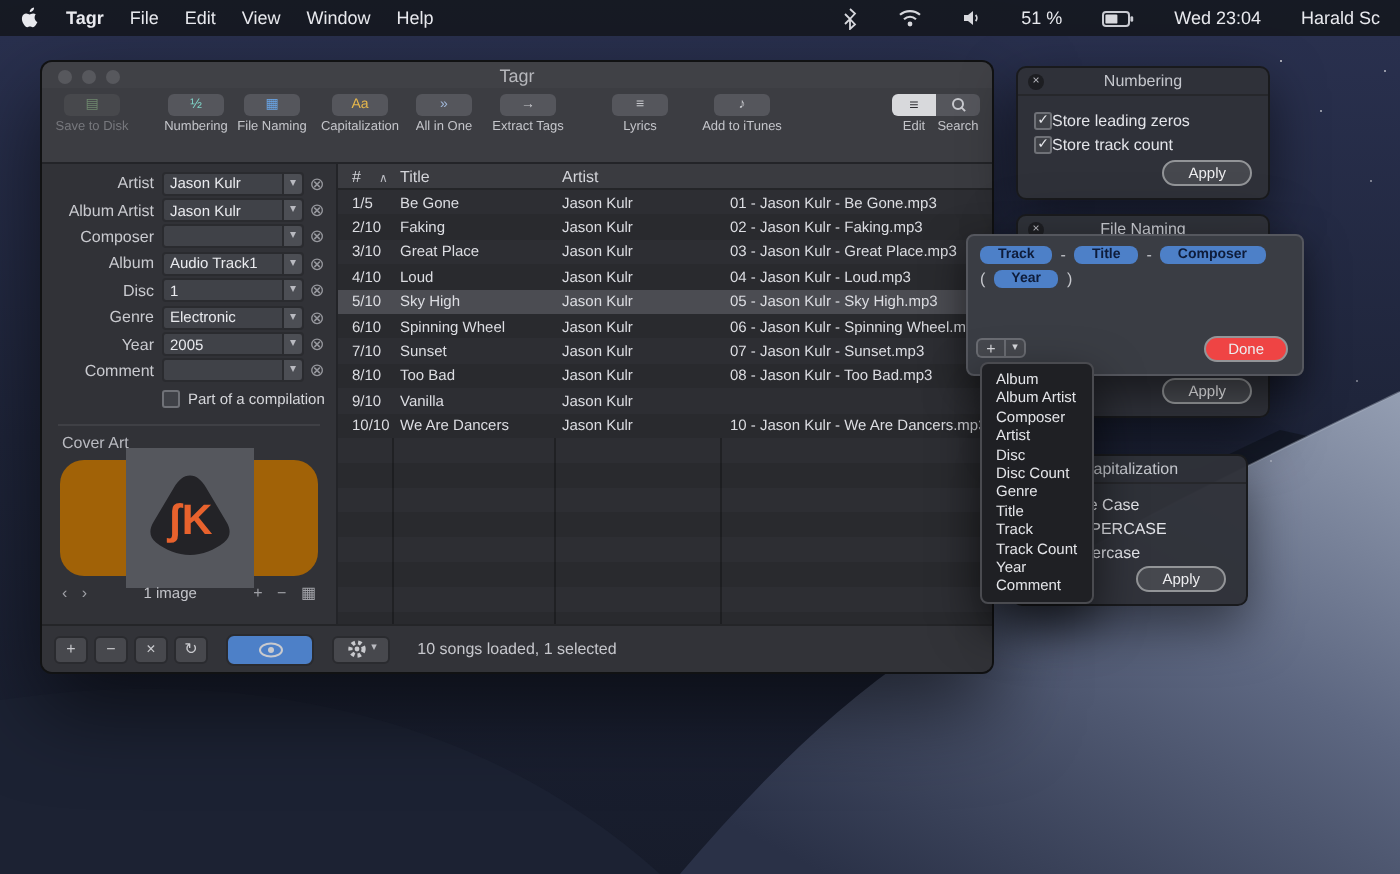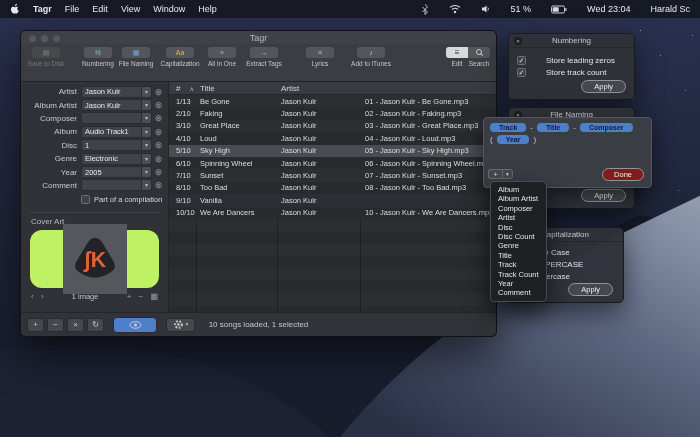--- a/index.html
+++ b/index.html
@@ -59,21 +59,21 @@
   .fbox .chev{flex:none;width:9px;height:10px;background:#4c4e54;border-left:1px solid #2a2b2f;
     color:#b9bac0;font-size:6px;line-height:10px;text-align:center;border-radius:0 2px 2px 0;}
   .fclear{flex:none;width:11px;text-align:center;font-size:9px;color:#97989e;margin-left:1px;}
   .comprow{display:flex;align-items:center;gap:4px;padding-left:60px;height:14px;}
   .cb{width:7px;height:7px;background:#3f4147;border:1px solid #6f7177;border-radius:1.5px;
     font-size:7px;line-height:7px;text-align:center;color:#e8e9ed;}
   .cb.empty{color:transparent;}
   .complabel{font-size:7.5px;color:#d6d7db;}
   .lp-div{height:1px;background:#3f4045;margin:6px 8px 4px 8px;}
   .coverlabel{font-size:8px;color:#b9bac0;padding-left:10px;}
-  .coverwell{margin:4px 9px 0 9px;height:58px;background:#bef264;border-radius:12px;
+  .coverwell{margin:4px 9px 0 9px;height:58px;background:#a16207;border-radius:12px;
     display:flex;align-items:center;justify-content:center;}
   .coverimg{width:64px;height:70px;background:#55575d;display:flex;align-items:center;justify-content:center;}
   .coverctl{display:flex;align-items:center;margin:4px 10px 0 10px;font-size:8px;color:#9fa0a6;}
   .coverctl .cnt{flex:1;text-align:center;font-size:7.5px;color:#c3c4c9;}
   .coverctl .nav span{margin-right:5px;}
   .coverctl .ops span{margin-left:5px;}
   
   .tablearea{flex:1;background:#2a2b2f;display:flex;flex-direction:column;position:relative;min-width:0;}
   .gridline{position:absolute;top:0;bottom:0;width:1px;background:rgba(0,0,0,.28);z-index:1;}
   .thead{height:12px;background:#3a3b40;border-bottom:1px solid #242528;display:flex;
@@ -98,36 +98,36 @@
   .bbtn .dd{font-size:5.5px;color:#b9bac0;}
   .bstatus{position:absolute;left:0;right:0;text-align:center;font-size:8px;color:#c6c7cc;pointer-events:none;}
   
   .panel{position:absolute;background:rgba(47,50,57,.97);border:1px solid #191a1d;border-radius:5px;
     box-shadow:0 10px 26px rgba(0,0,0,.5);box-sizing:border-box;}
   .ptitle{height:13px;line-height:13px;text-align:center;font-size:8px;color:#c5c7cd;
     border-bottom:1px solid #26272b;position:relative;}
   .pclose{position:absolute;left:5px;top:2.5px;width:8px;height:8px;border-radius:50%;
     background:#1d1e22;color:#b9bac0;font-size:6px;line-height:8px;text-align:center;}
   .pbody{padding:5px 8px;}
-  .chkrow{display:flex;align-items:center;gap:20px;margin:3px 0;font-size:8px;color:#e3e4e9;}
+  .chkrow{display:flex;align-items:center;gap:0;margin:3px 0;font-size:8px;color:#e3e4e9;}
   .applybtn{position:absolute;right:8px;bottom:6px;background:#46484e;border:1px solid #939598;
     border-radius:7px;color:#ededef;font-size:7.5px;padding:1px 12px;}
   .p-numbering{left:508px;top:33px;width:127px;height:67px;z-index:20;}
   .p-filenaming{left:508px;top:107px;width:127px;height:102px;z-index:20;}
   .p-capitalization{left:506px;top:227px;width:118px;height:76px;z-index:20;}
   .optrow{display:flex;align-items:center;gap:4px;margin:3px 0 3px 6px;font-size:8px;color:#e3e4e9;}
   .radio{width:7px;height:7px;border-radius:50%;background:#3f4147;border:1px solid #6f7177;}
   
   .tokenpop{position:absolute;left:483px;top:117px;width:169px;height:71px;z-index:30;
     background:#3a3d44;border:1px solid #55575e;border-radius:4px;
     box-shadow:0 8px 20px rgba(0,0,0,.5);box-sizing:border-box;padding:5px 6px;}
   .tokline{display:flex;align-items:center;gap:4px;margin-bottom:3px;font-size:8px;color:#c6c8cd;}
   .pill{background:#4d80c8;color:#0e1c3a;font-size:7px;font-weight:bold;
     padding:1px 9px;border-radius:4px;white-space:nowrap;}
-  .donebtn{position:absolute;right:7px;bottom:6px;background:#7f1d1d;border:1px solid #939598;
+  .donebtn{position:absolute;right:7px;bottom:6px;background:#ef4444;border:1px solid #939598;
     border-radius:7px;color:#ededef;font-size:7.5px;padding:1px 11px;}
   
   .addtok{position:absolute;left:488px;top:169px;z-index:35;display:flex;}
   .addtok span{height:10px;background:#46484e;border:1px solid #6a6c72;color:#d6d7db;
     text-align:center;box-sizing:border-box;}
   .addtok .pl{width:14px;font-size:8px;line-height:9px;border-radius:3px 0 0 3px;border-right:none;}
   .addtok .ch{width:11px;font-size:5.5px;line-height:9px;border-radius:0 3px 3px 0;}
   
   .tokmenu{position:absolute;left:490px;top:181px;width:57px;z-index:40;background:#1f2024;
     border:1px solid #4a4b50;border-radius:4px;box-shadow:0 10px 24px rgba(0,0,0,.6);
@@ -365,21 +365,21 @@
     <div class="tablearea">
       <div class="gridline" style="left:27px;"></div>
       <div class="gridline" style="left:108px;"></div>
       <div class="gridline" style="left:191px;"></div>
       <div class="thead">
         <span class="c-num"><span>#</span><span class="sortcaret">∧</span></span>
         <span class="c-title">Title</span>
         <span class="c-artist">Artist</span>
       </div>
       <div class="trow odd">
-        <span class="c-num">1/13</span>
+        <span class="c-num">1/5</span>
         <span class="c-title">Be Gone</span>
         <span class="c-artist">Jason Kulr</span>
         <span class="c-file">01 - Jason Kulr - Be Gone.mp3</span>
       </div>
       <div class="trow even">
         <span class="c-num">2/10</span>
         <span class="c-title">Faking</span>
         <span class="c-artist">Jason Kulr</span>
         <span class="c-file">02 - Jason Kulr - Faking.mp3</span>
       </div>

